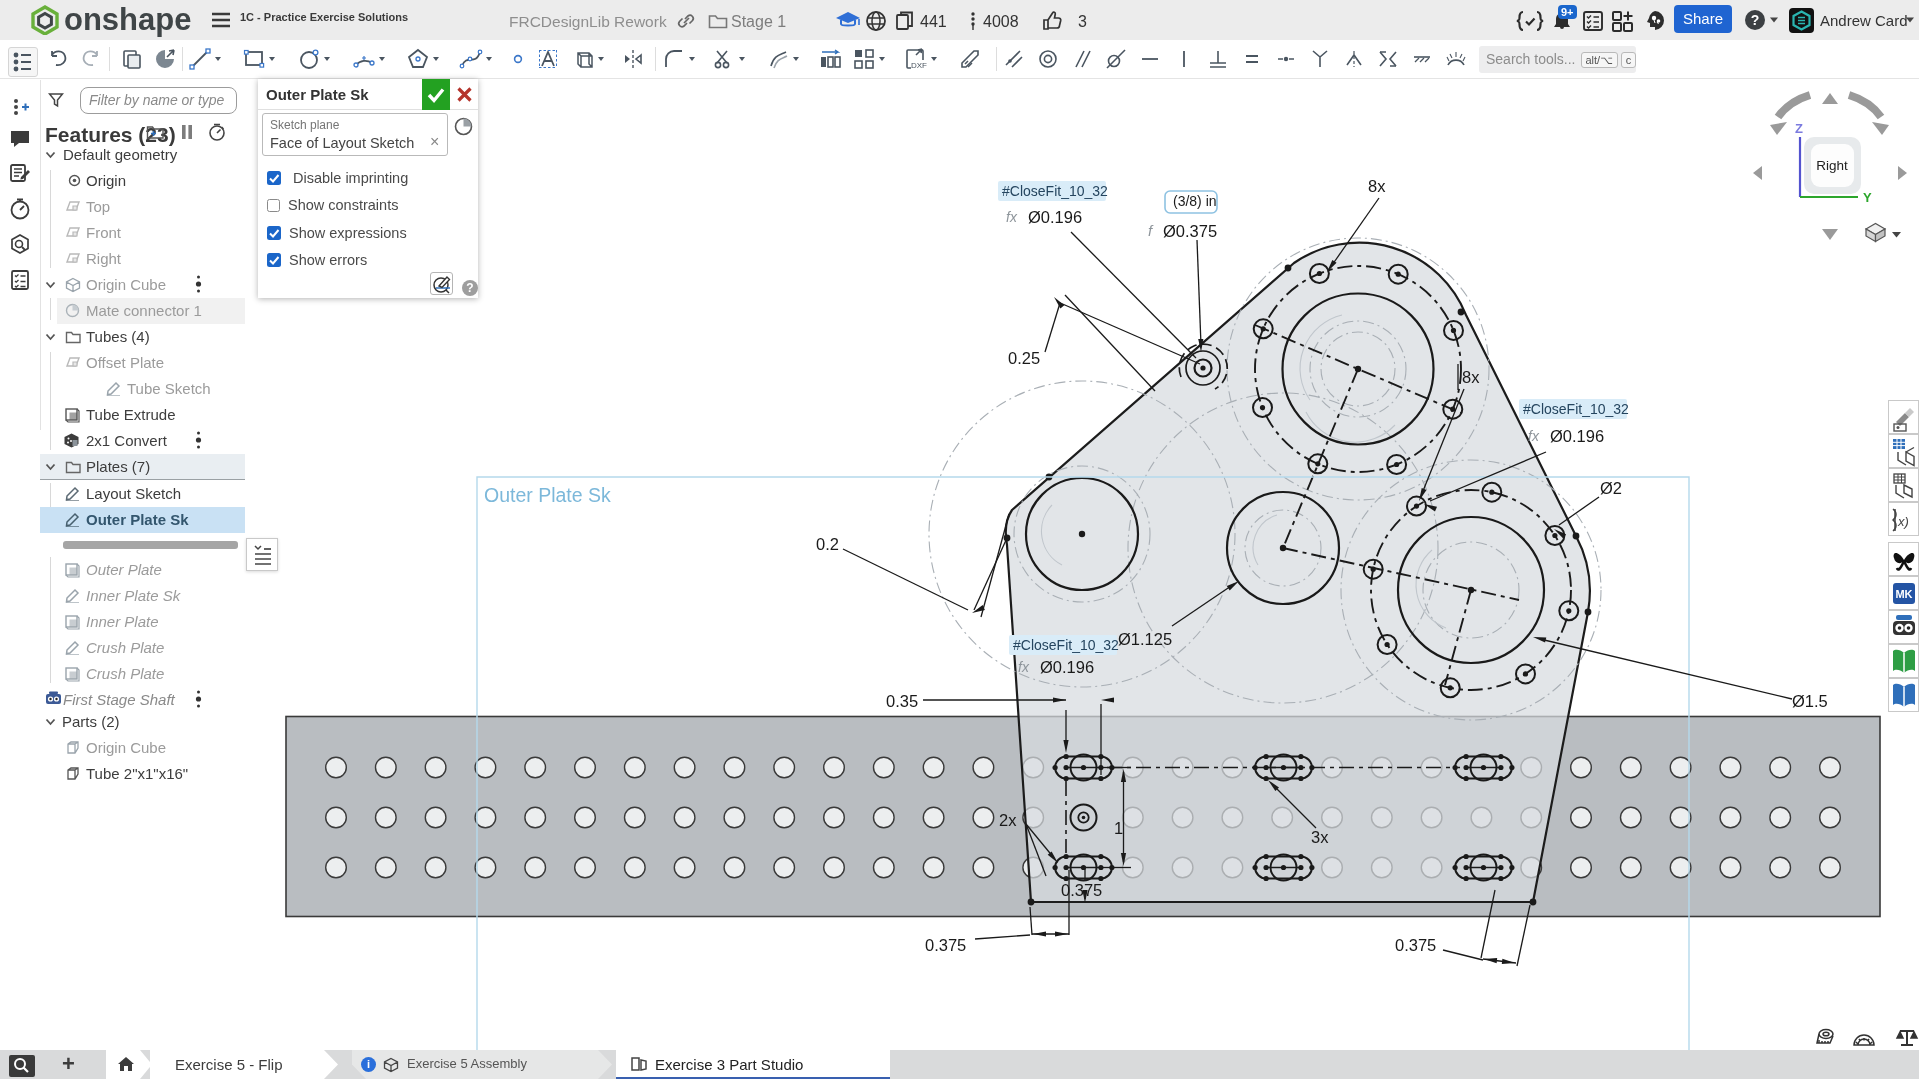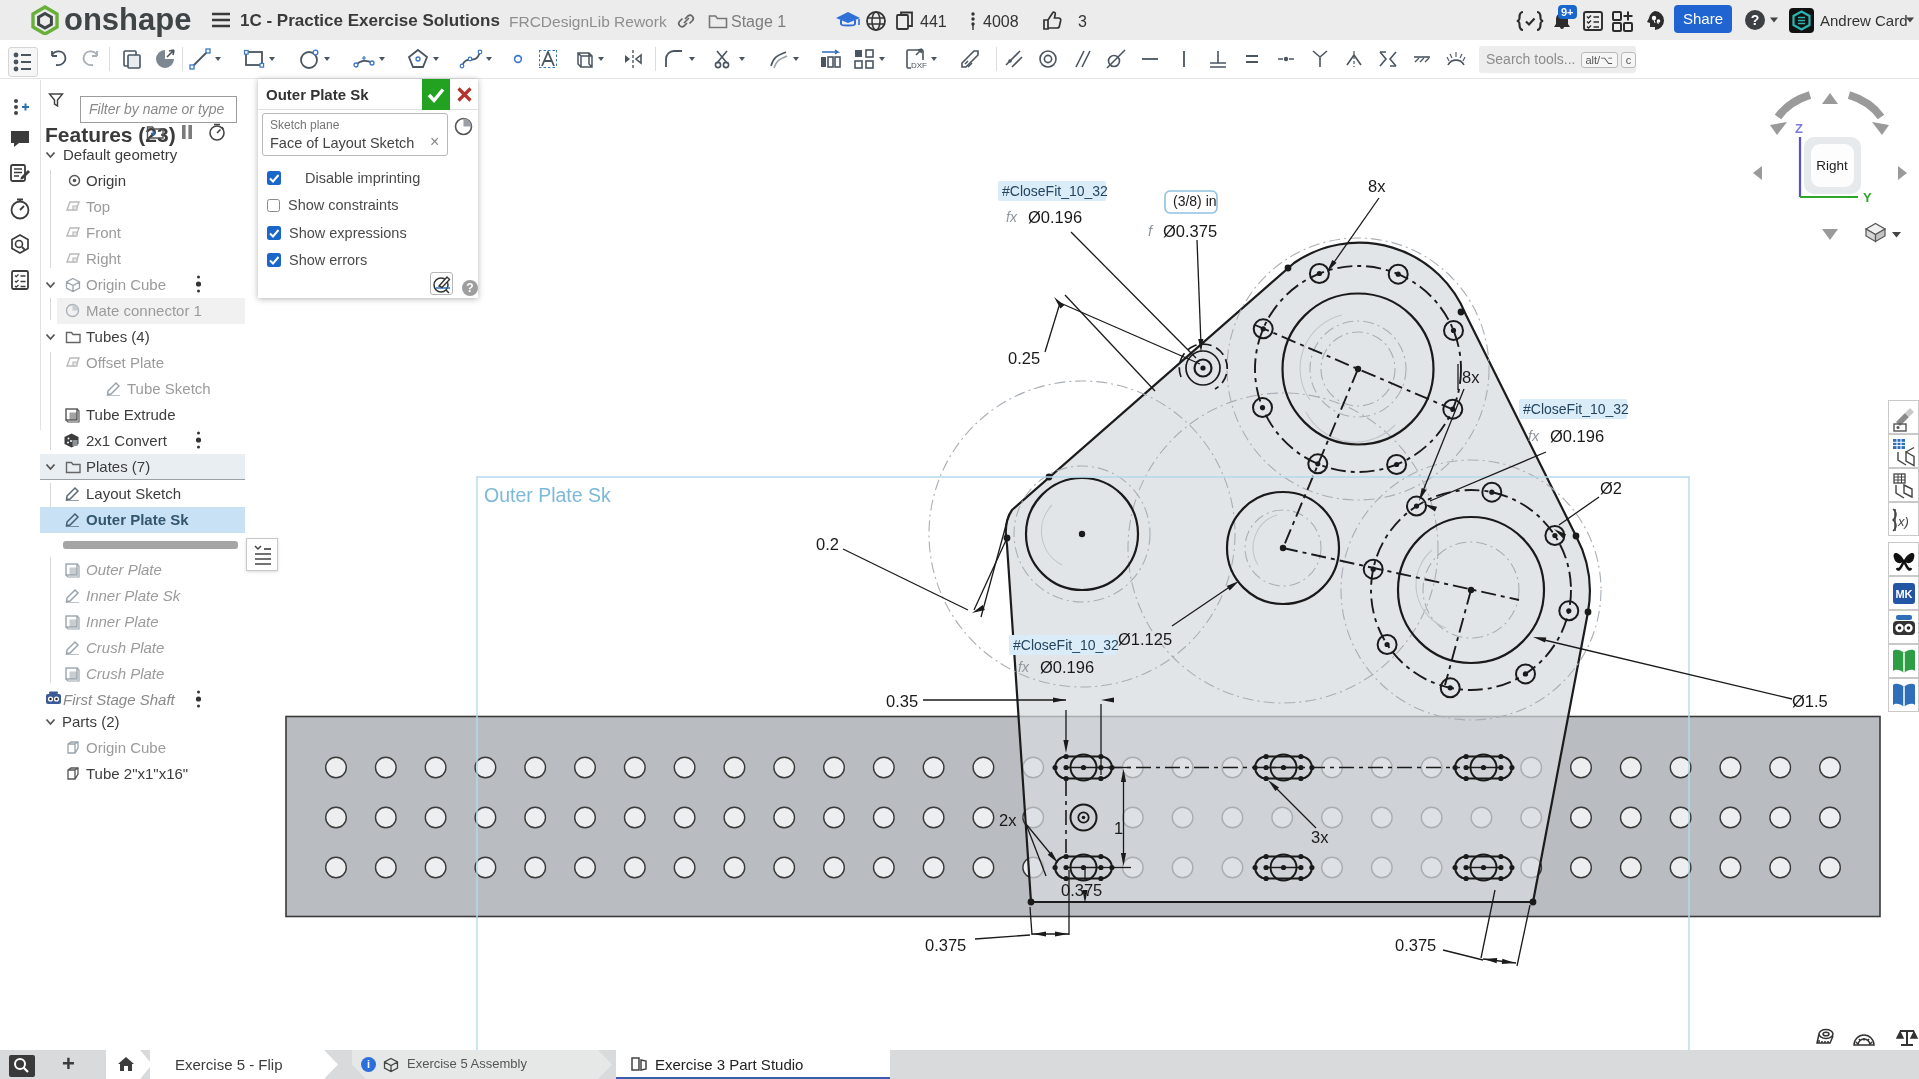--- a/index.html
+++ b/index.html
@@ -354,21 +354,21 @@
         <path d="M17 2 L29 9 L29 22 L17 29 L5 22 L5 9 Z" fill="none" stroke="#69b03b" stroke-width="3.4"></path>
         <path d="M17 8.5 L23.4 12.2 L23.4 19.4 L17 23 L10.6 19.4 L10.6 12.2 Z" fill="none" stroke="#3f4547" stroke-width="3"></path>
       </svg>
     </span>
 <span class="abs" id="logot" style="left:64px;top:2px;font-size:31px;font-weight:bold;color:#3f4547">onshape</span>
 <span class="abs" style="left:210px;top:11px">
       <svg width="22" height="18" viewBox="0 0 22 18">
         <path d="M2 3 h18 M2 9 h18 M2 15 h18" stroke="#3a3a3a" stroke-width="2.4"></path>
       </svg>
     </span>
-<span class="abs" id="doctitle" style="left:240px;top:11px;font-size:17px;font-weight:bold;color:#3a3a3a;white-space:nowrap">1C - Practice Exercise Solutions</span>
+<span class="abs" id="doctitle" style="left:240px;top:11px;font-size:11px;font-weight:bold;color:#3a3a3a;white-space:nowrap">1C - Practice Exercise Solutions</span>
 <span class="abs" style="left:509px;top:13px;font-size:15.5px;color:#8e8e8e;white-space:nowrap">FRCDesignLib Rework</span>
 <span class="abs" style="left:676px;top:12px">
       <svg width="20" height="18" viewBox="0 0 20 18">
         <path d="M8 11 L13 6 M9 7 l3-3 a3.2 3.2 0 0 1 4.5 4.5 l-3 3 M11 11 l-3 3 a3.2 3.2 0 0 1 -4.5-4.5 l3-3" fill="none" stroke="#666" stroke-width="1.7"></path>
       </svg>
     </span>
 <span class="abs" style="left:708px;top:13px">
       <svg width="20" height="16" viewBox="0 0 20 16">
         <path d="M1.5 3 h6 l2 2.5 h9 v9 h-17 Z" fill="none" stroke="#777" stroke-width="1.6"></path>
       </svg>
@@ -799,21 +799,21 @@
         <path d="M11.5 7 h5 M11.5 12.5 h5 M11.5 17.5 h5" stroke="#3c3c3c" stroke-width="1.4"></path>
       </svg>
     </span>
   </div>
 <div class="panel">
 <span class="abs" style="left:8px;top:12px">
       <svg width="16" height="16" viewBox="0 0 16 16">
         <path d="M1.5 2 h13 L9.5 8 v6 l-3 -1.8 V8 Z" fill="none" stroke="#444" stroke-width="1.5"></path>
       </svg>
     </span>
-<div class="abs" style="left:40px;top:16px;width:157px;height:27px;border:1px solid #9c9c9c;border-radius:0;font-size:14px;font-style:italic;color:#8a8a8a;line-height:25px;padding-left:8px">Filter by name or type</div>
+<div class="abs" style="left:40px;top:7px;width:157px;height:27px;border:1px solid #9c9c9c;border-radius:8px;font-size:14px;font-style:italic;color:#8a8a8a;line-height:25px;padding-left:8px">Filter by name or type</div>
 <div class="abs" style="left:5px;top:43px;font-size:21px;font-weight:bold;color:#3a3a3a">Features (23)</div>
 <span class="abs" style="left:106px;top:44px">
       <svg width="19" height="16" viewBox="0 0 19 16">
         <path d="M1.5 3 h5 l1.5 2 h9 v9 h-15.5 Z" fill="none" stroke="#555" stroke-width="1.4"></path>
         <path d="M5 9.5 h5 M7.5 7 v5" stroke="#2f6fba" stroke-width="1.6"></path>
       </svg>
     </span>
 <span class="abs" style="left:140px;top:44px">
       <svg width="14" height="16" viewBox="0 0 14 16">
         <rect x="2" y="1" width="3.6" height="14" fill="#7c7c7c"></rect>
@@ -1122,21 +1122,21 @@
 <span class="abs" style="left:167px;top:19px;font-size:16px;color:#888">×</span>
 </div>
 <span class="abs" style="left:196px;top:38px">
       <svg width="19" height="19" viewBox="0 0 19 19">
         <circle cx="9.5" cy="9.5" r="8" fill="none" stroke="#555" stroke-width="1.6"></circle>
         <path d="M9.5 9.5 V1.5 A8 8 0 0 1 17.5 9.5 Z" fill="#9aa0a5"></path>
       </svg>
     </span>
 <div class="abs" style="left:9px;top:90px;font-size:14.5px;color:#4a4a4a;white-space:nowrap"><span style="display:inline-block;width:14px;height:14px;background:#1b66c9;border-radius:2.5px;position:relative;top:2px"><svg width="14" height="14" viewBox="0 0 14 14" style="position:absolute;left:0;top:0">
           <path d="M3 7.5 L6 10.5 L11.5 4" fill="none" stroke="#fff" stroke-width="2"></path>
-        </svg></span><span style="margin-left:24px">Disable imprinting</span></div>
+        </svg></span><span style="margin-left:12px">Disable imprinting</span></div>
 <div class="abs" style="left:9px;top:118px;font-size:14.5px;color:#4a4a4a;white-space:nowrap"><span style="display:inline-block;width:13px;height:13px;background:#fff;border:1.5px solid #8a8a8a;border-radius:2.5px;position:relative;top:2px"></span><span style="margin-left:8px">Show constraints</span></div>
 <div class="abs" style="left:9px;top:145px;font-size:14.5px;color:#4a4a4a;white-space:nowrap"><span style="display:inline-block;width:14px;height:14px;background:#1b66c9;border-radius:2.5px;position:relative;top:2px"><svg width="14" height="14" viewBox="0 0 14 14" style="position:absolute;left:0;top:0">
           <path d="M3 7.5 L6 10.5 L11.5 4" fill="none" stroke="#fff" stroke-width="2"></path>
         </svg></span><span style="margin-left:8px">Show expressions</span></div>
 <div class="abs" style="left:9px;top:172px;font-size:14.5px;color:#4a4a4a;white-space:nowrap"><span style="display:inline-block;width:14px;height:14px;background:#1b66c9;border-radius:2.5px;position:relative;top:2px"><svg width="14" height="14" viewBox="0 0 14 14" style="position:absolute;left:0;top:0">
           <path d="M3 7.5 L6 10.5 L11.5 4" fill="none" stroke="#fff" stroke-width="2"></path>
         </svg></span><span style="margin-left:8px">Show errors</span></div>
 <div class="abs" style="left:172px;top:193px;width:23px;height:23px;border:1px solid #b5b5b5;border-radius:3px;background:#fff">
       <span class="abs" style="left:1px;top:1px">
         <svg width="21" height="21" viewBox="0 0 21 21">

